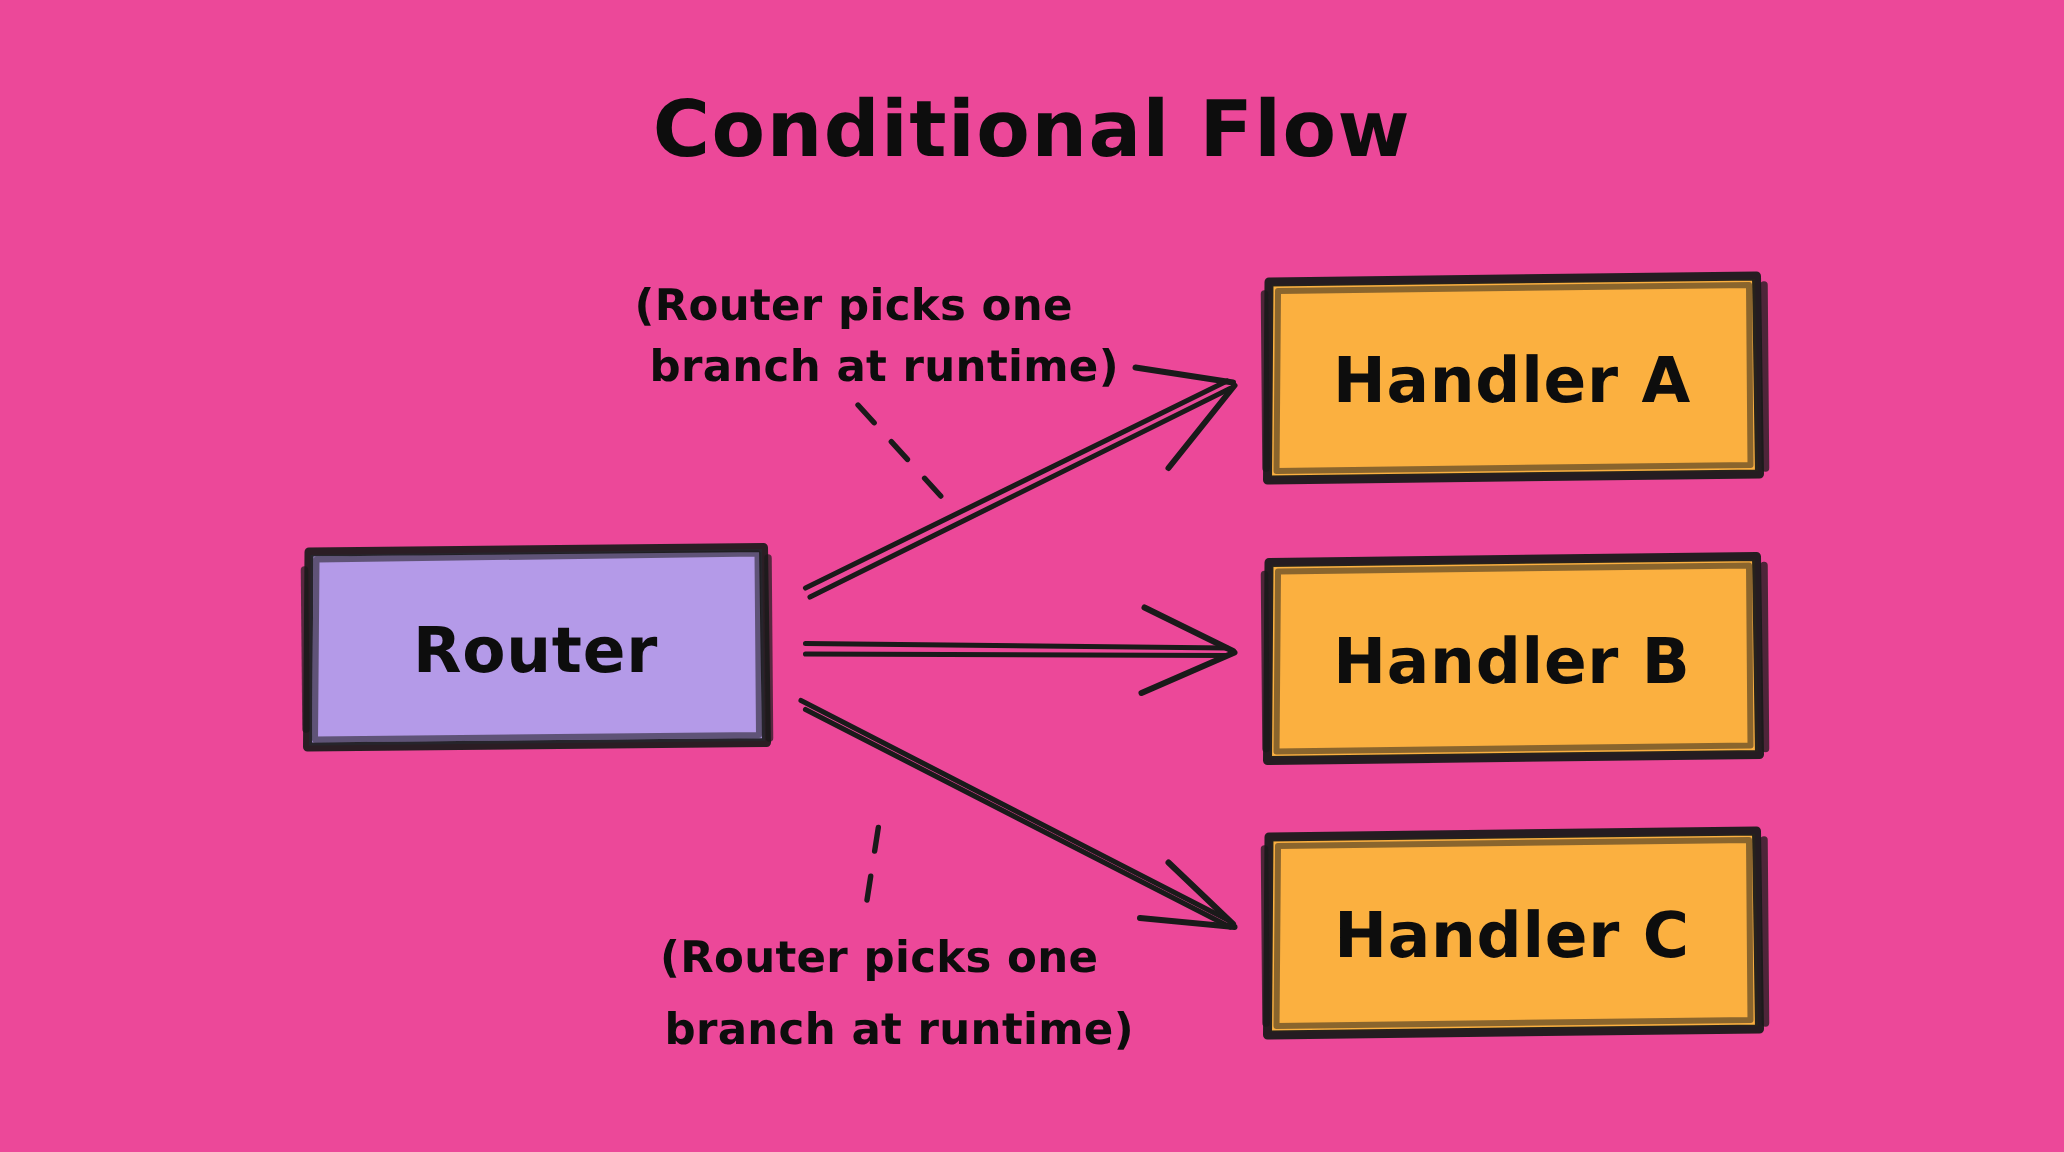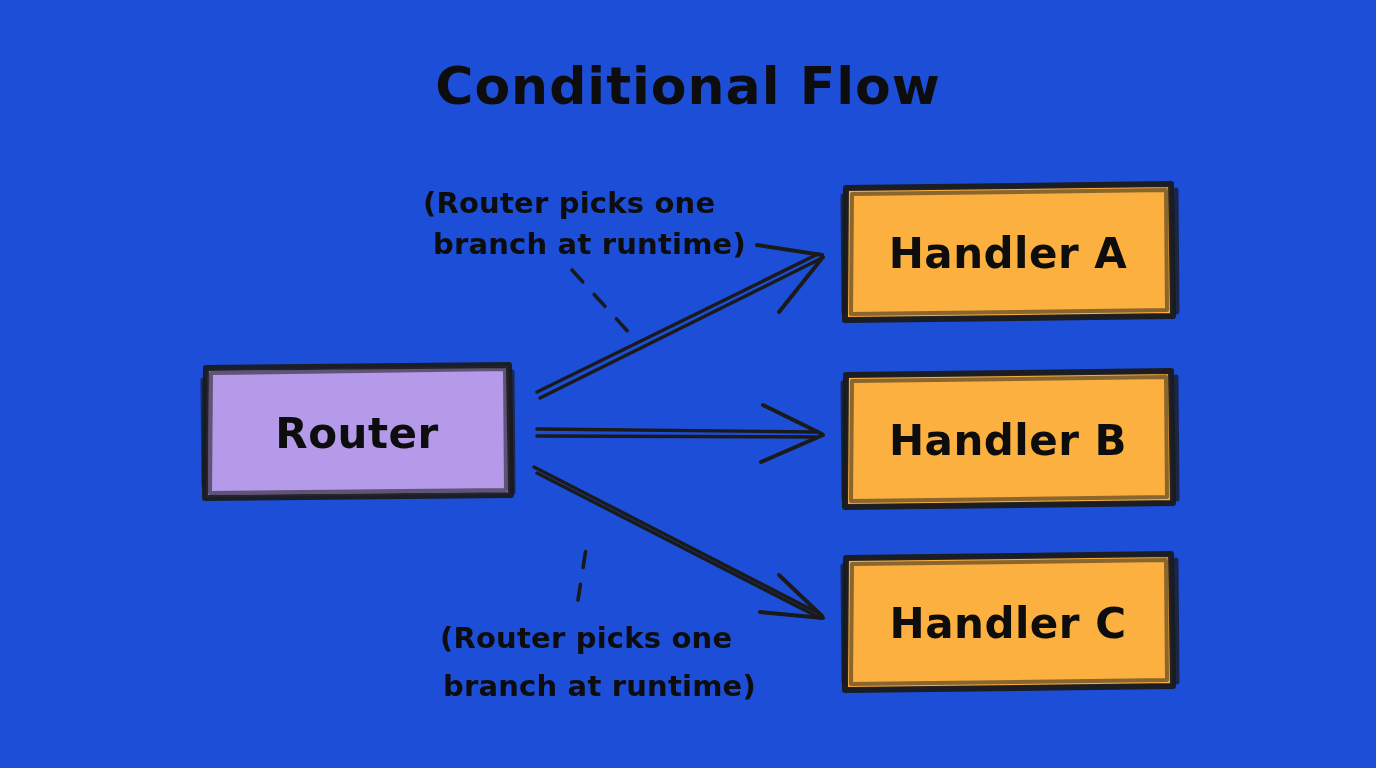--- a/index.html
+++ b/index.html
@@ -8,21 +8,21 @@
     padding: 0;
     background: #ffffff;
   }
   body {
     font-family: "DejaVu Sans", sans-serif;
   }
   #canvas {
     position: relative;
     width: 1376px;
     height: 768px;
-    background: #1d4ed8;
+    background: #ec4899;
     overflow: hidden;
   }
   #sketch {
     position: absolute;
     top: 0;
     left: 0;
     width: 1376px;
     height: 768px;
   }
   .hand-text {

